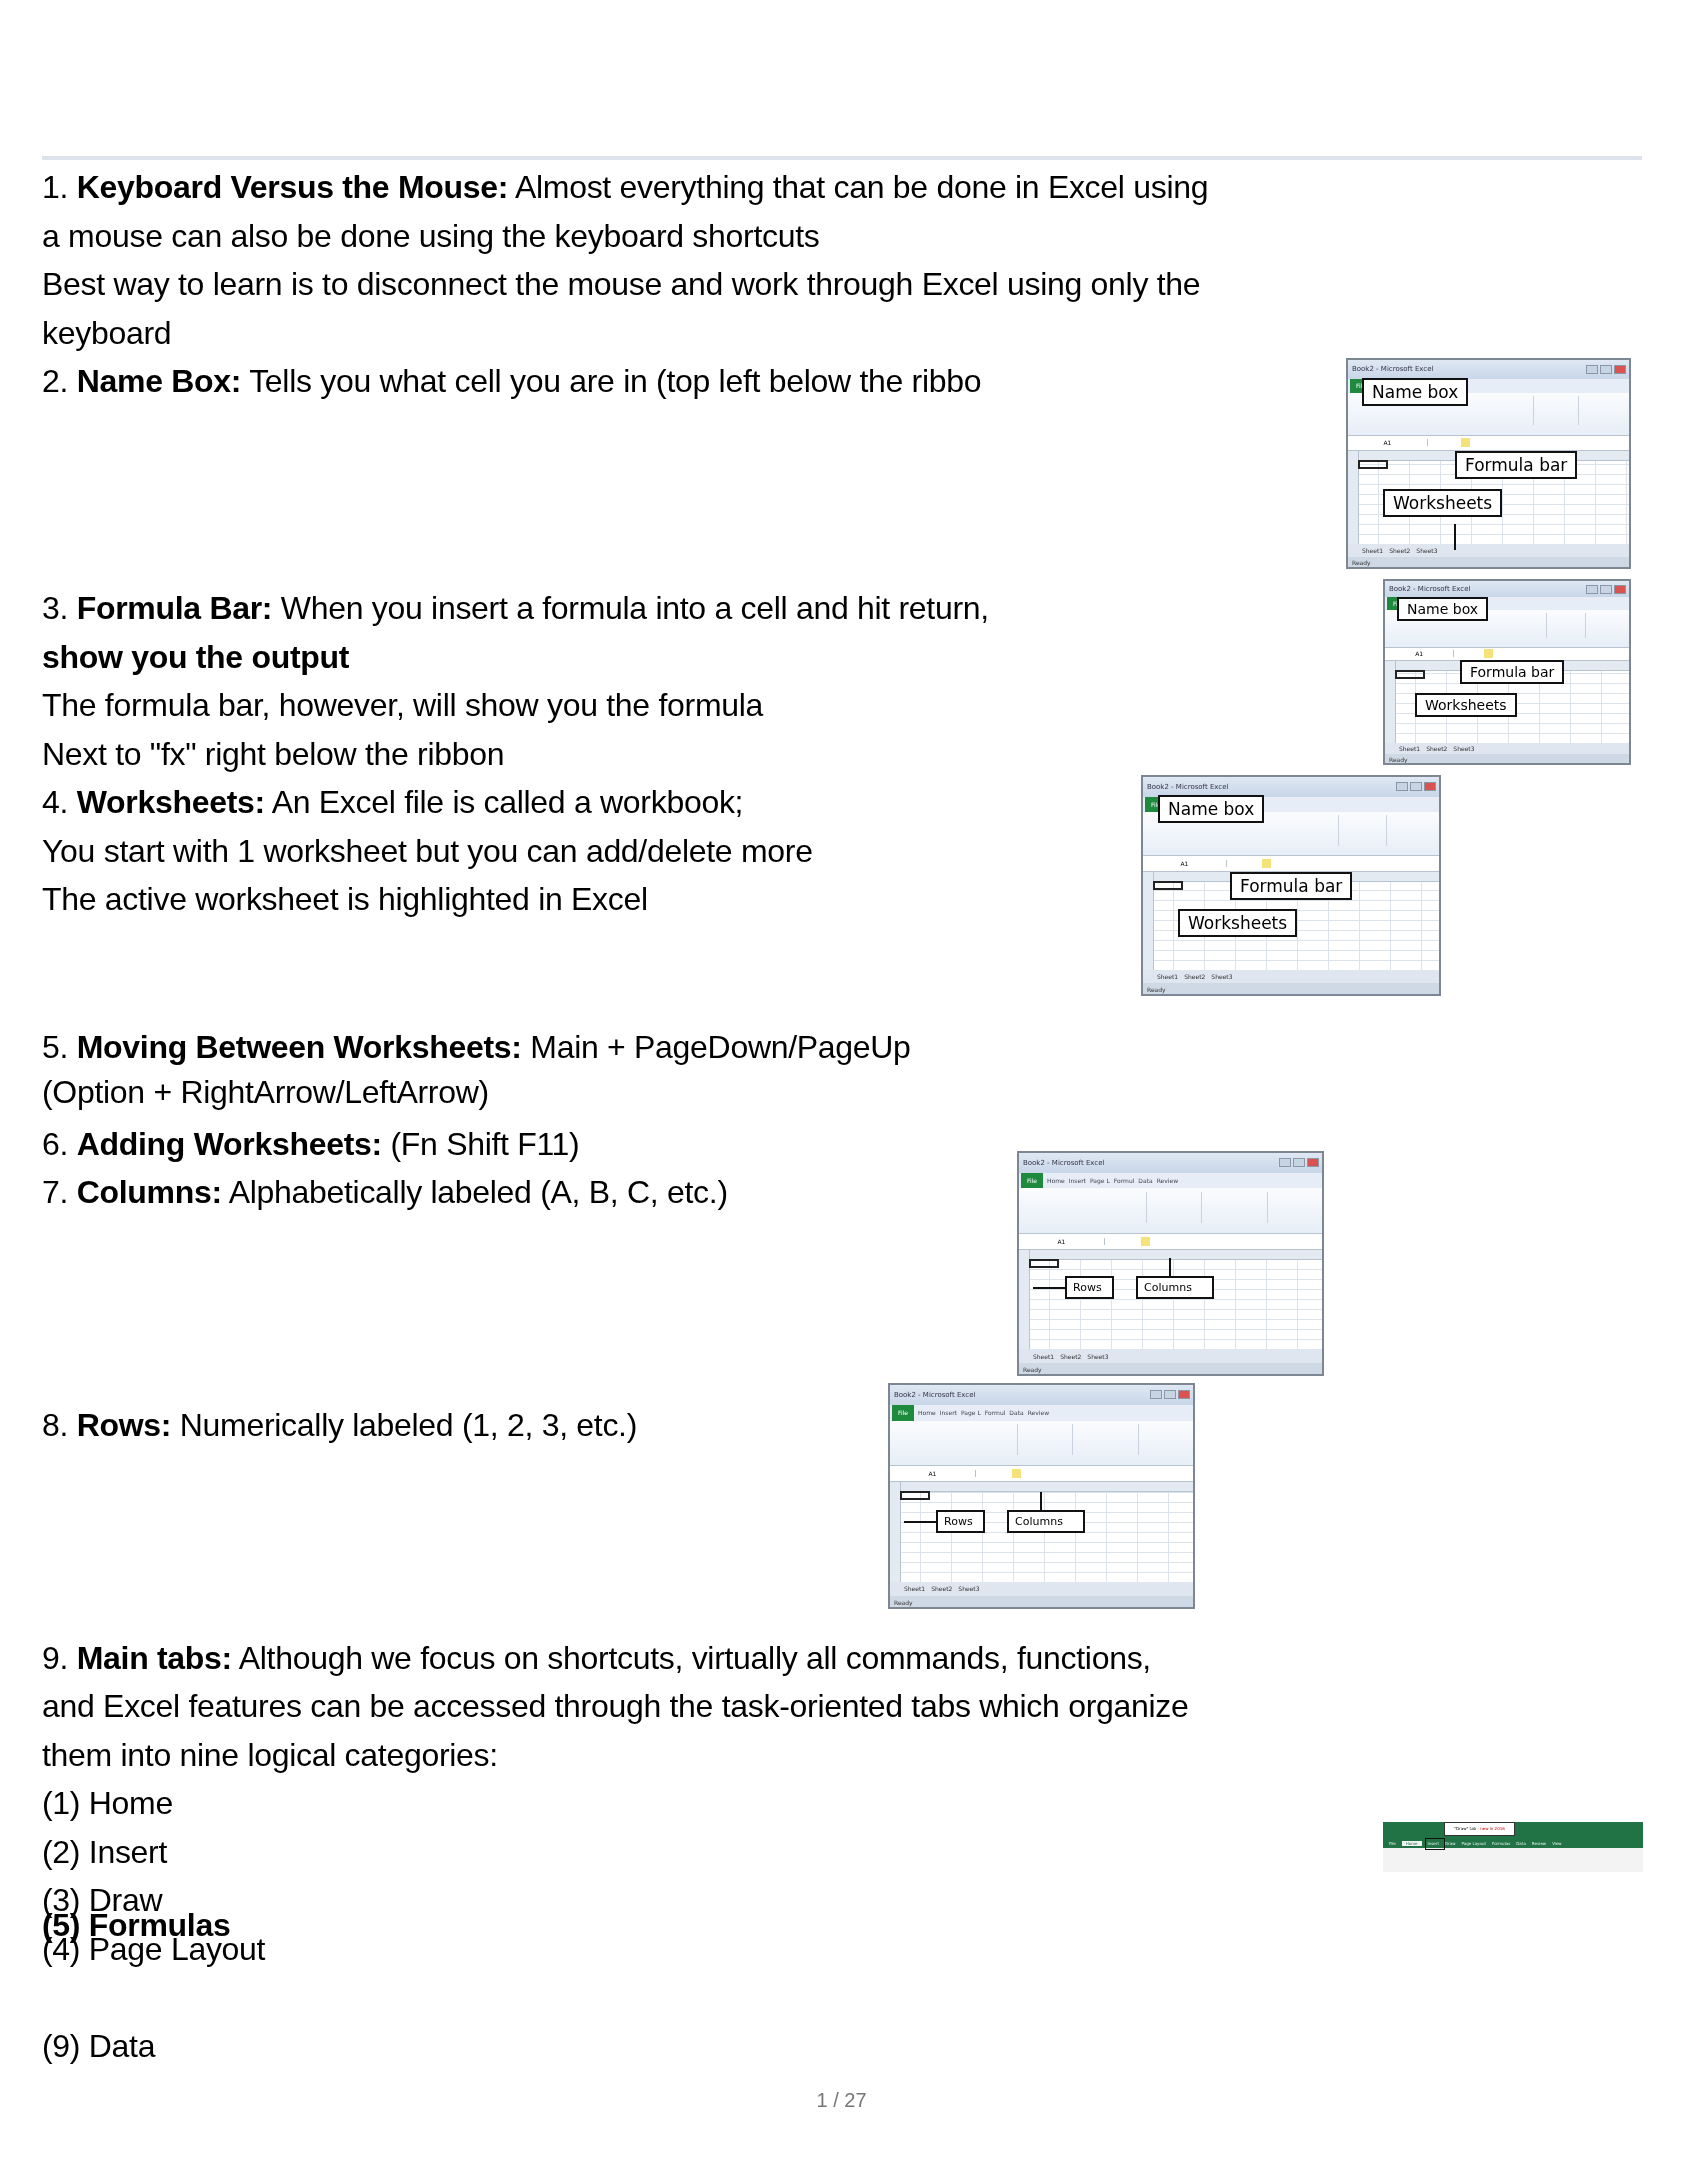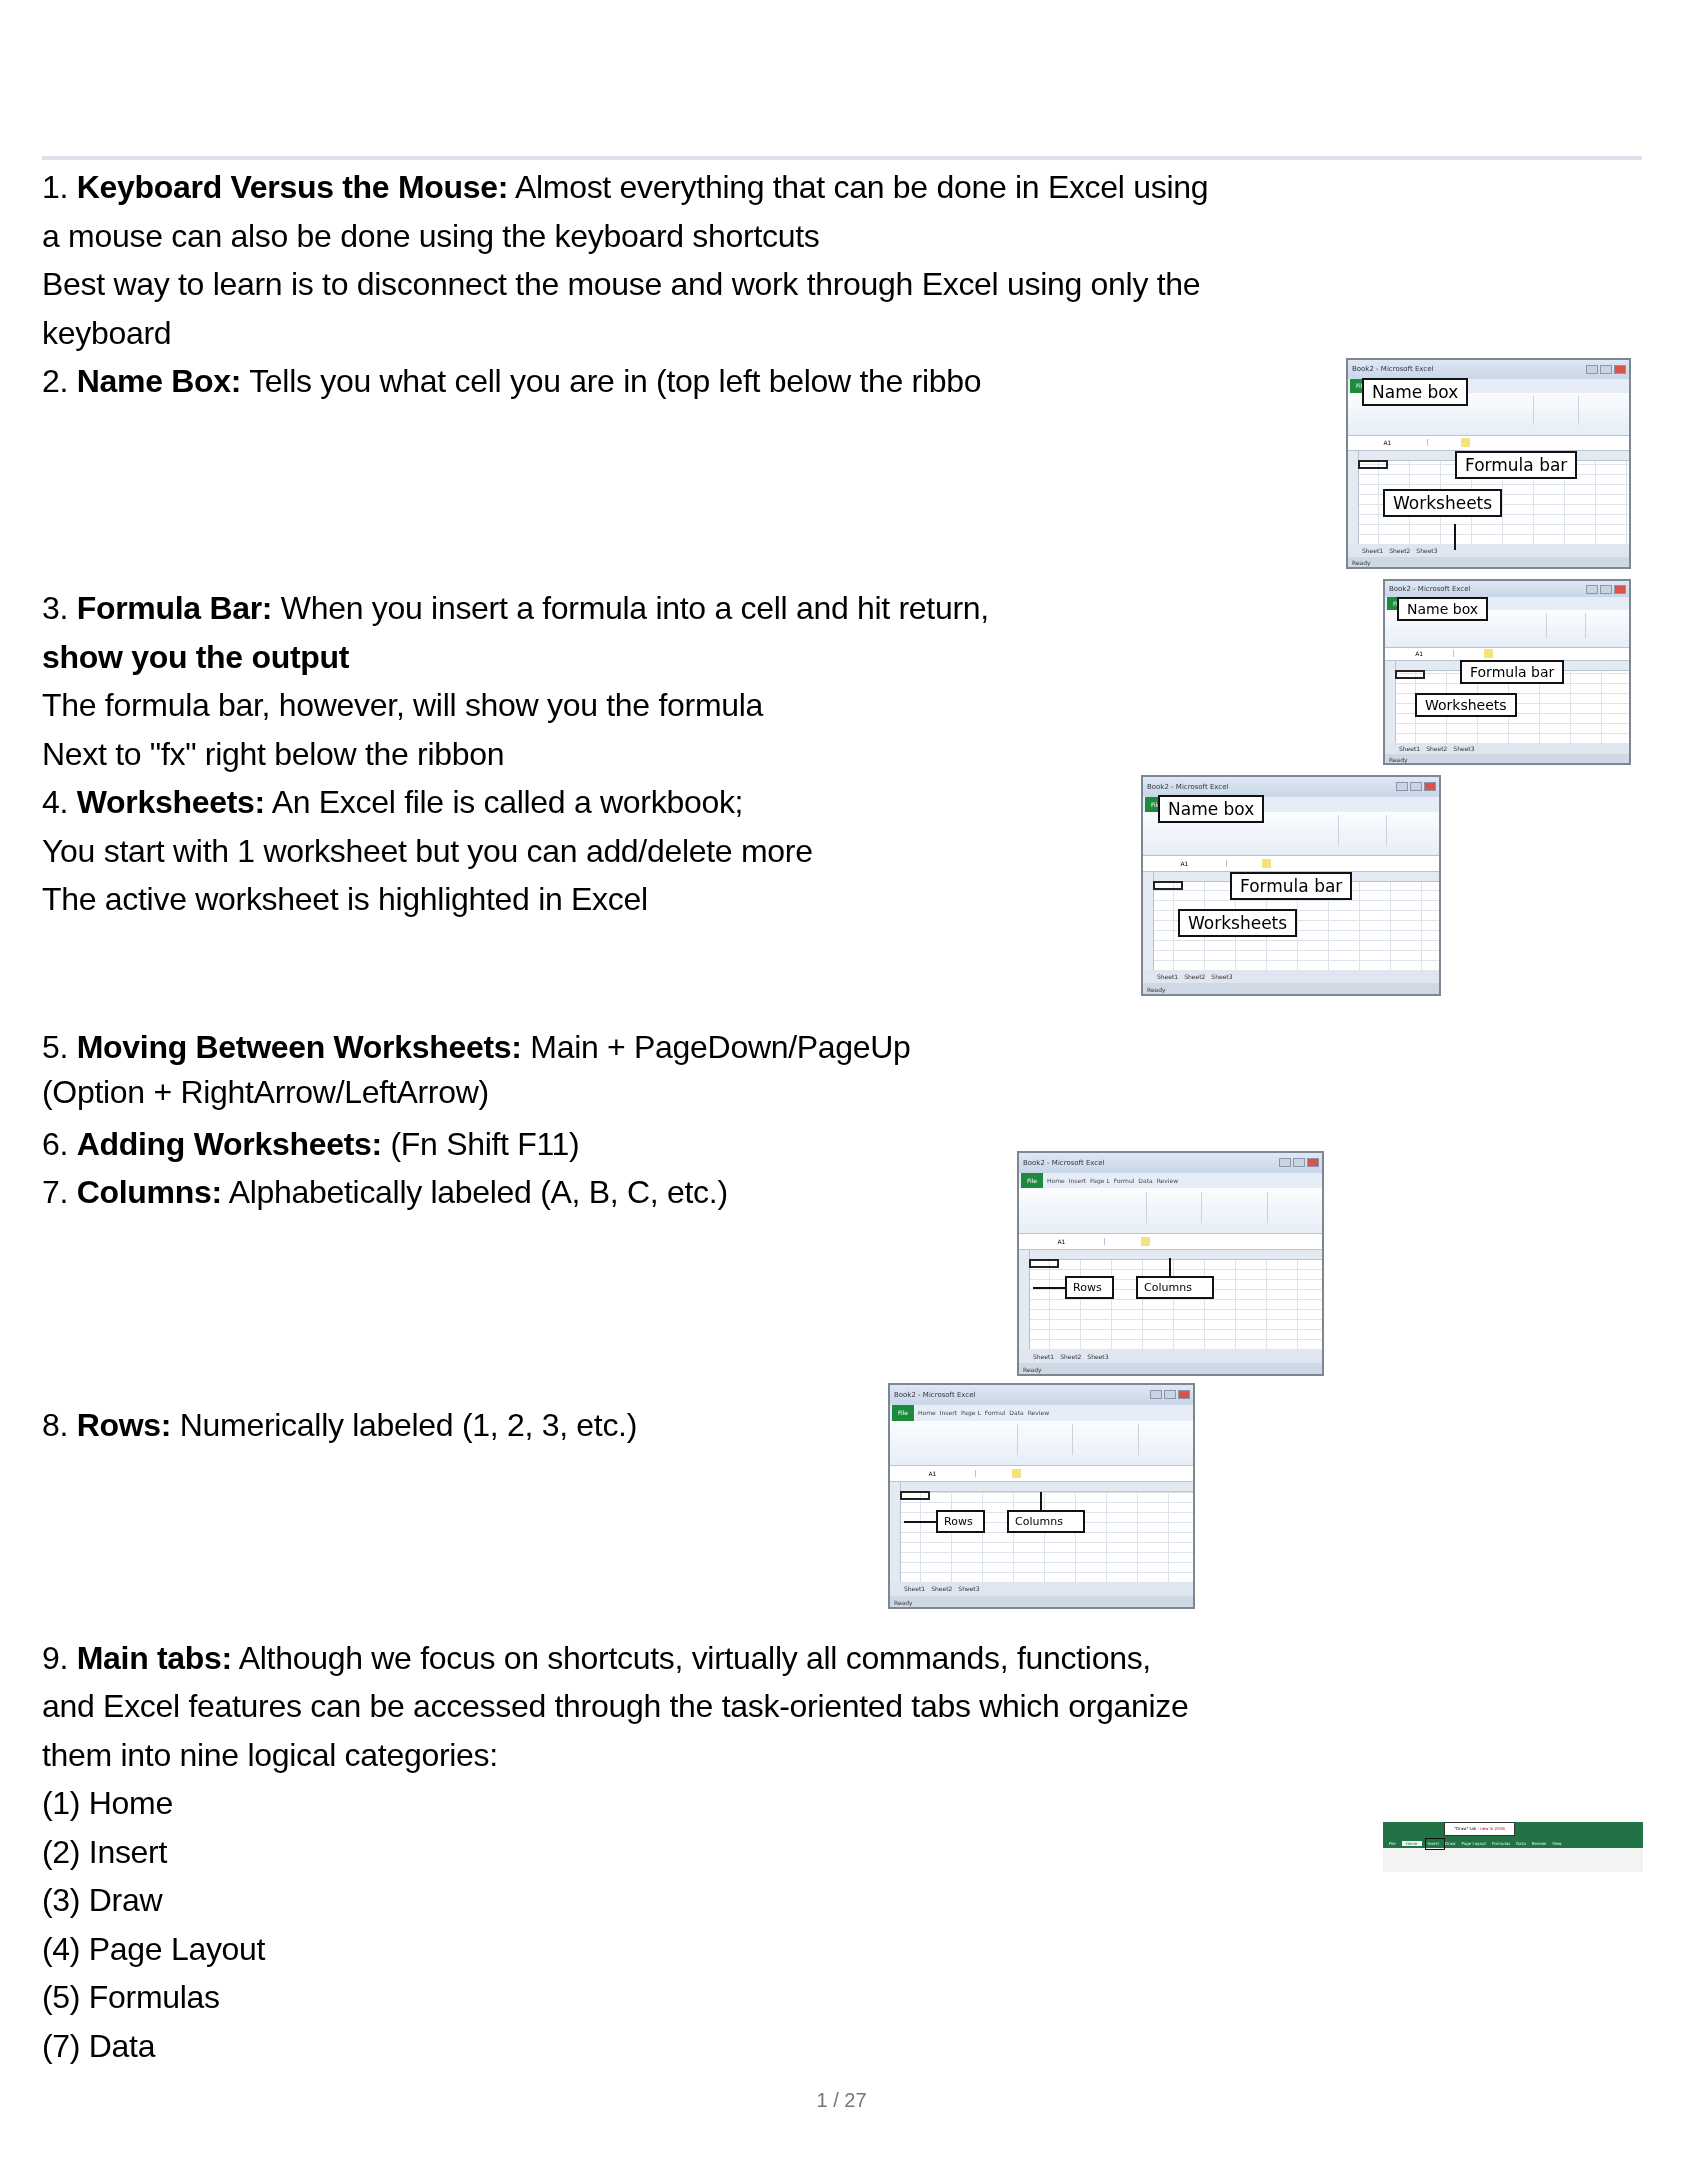--- a/index.html
+++ b/index.html
@@ -66,22 +66,22 @@
     <div class="line" style="top: 1120px;"><span>6.</span> <b>Adding Worksheets:</b><span style="white-space: pre;"> (Fn Shift F11)</span></div>
     <div class="line" style="top: 1168px;"><span>7.</span> <b>Columns:</b><span style="white-space: pre;"> Alphabetically labeled (A, B, C, etc.)</span></div>
     <div class="line" style="top: 1401px;"><span>8.</span> <b>Rows:</b><span style="white-space: pre;"> Numerically labeled (1, 2, 3, etc.)</span></div>
     <div class="line" style="top: 1634px;"><span>9.</span> <b>Main tabs:</b><span style="white-space: pre;"> Although we focus on shortcuts, virtually all commands, functions,</span></div>
     <div class="line" style="top: 1682px;"><span style="white-space: pre;">and Excel features can be accessed through the task-oriented tabs which organize</span></div>
     <div class="line" style="top: 1731px;"><span style="white-space: pre;">them into nine logical categories:</span></div>
     <div class="line" style="top: 1779px;"><span style="white-space: pre;">(1) Home</span></div>
     <div class="line" style="top: 1828px;"><span style="white-space: pre;">(2) Insert</span></div>
     <div class="line" style="top: 1876px;"><span style="white-space: pre;">(3) Draw</span></div>
     <div class="line" style="top: 1925px;"><span style="white-space: pre;">(4) Page Layout</span></div>
-    <div class="line" style="top: 1973px;"><span style="white-space: pre;">(5) Formulas</span></div>
-    <div class="line" style="top: 2022px;"><span style="white-space: pre;">(7) Data</span></div>
+    <div class="line" style="top: 1901px; font-weight: bold;"><span style="white-space: pre;">(5) Formulas</span></div>
+    <div class="line" style="top: 2022px;"><span style="white-space: pre;">(9) Data</span></div>
   </div>
 
 <div class="shot" style="left:1346px;top:358px;width:285px;height:211px;">
   <div class="titlebar">
       <span>Book2 - Microsoft Excel</span>
       <span class="ctrl">
         <span></span>
         <span></span>
         <span class="x"></span>
       </span>

